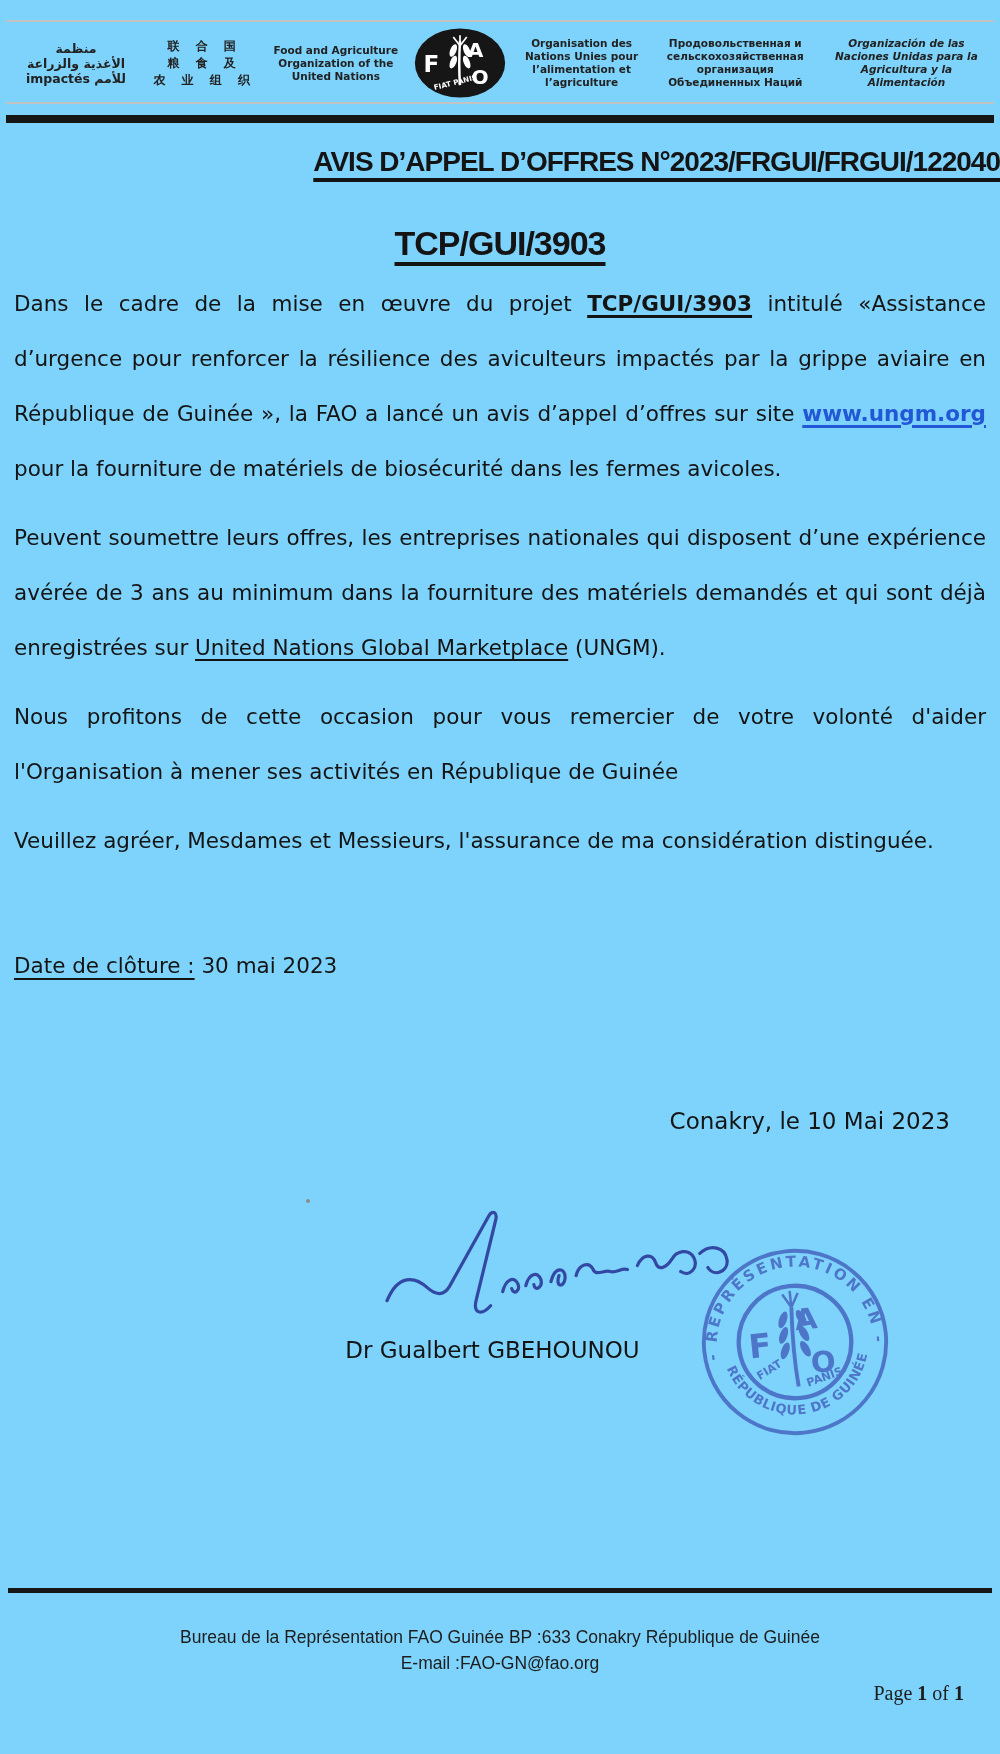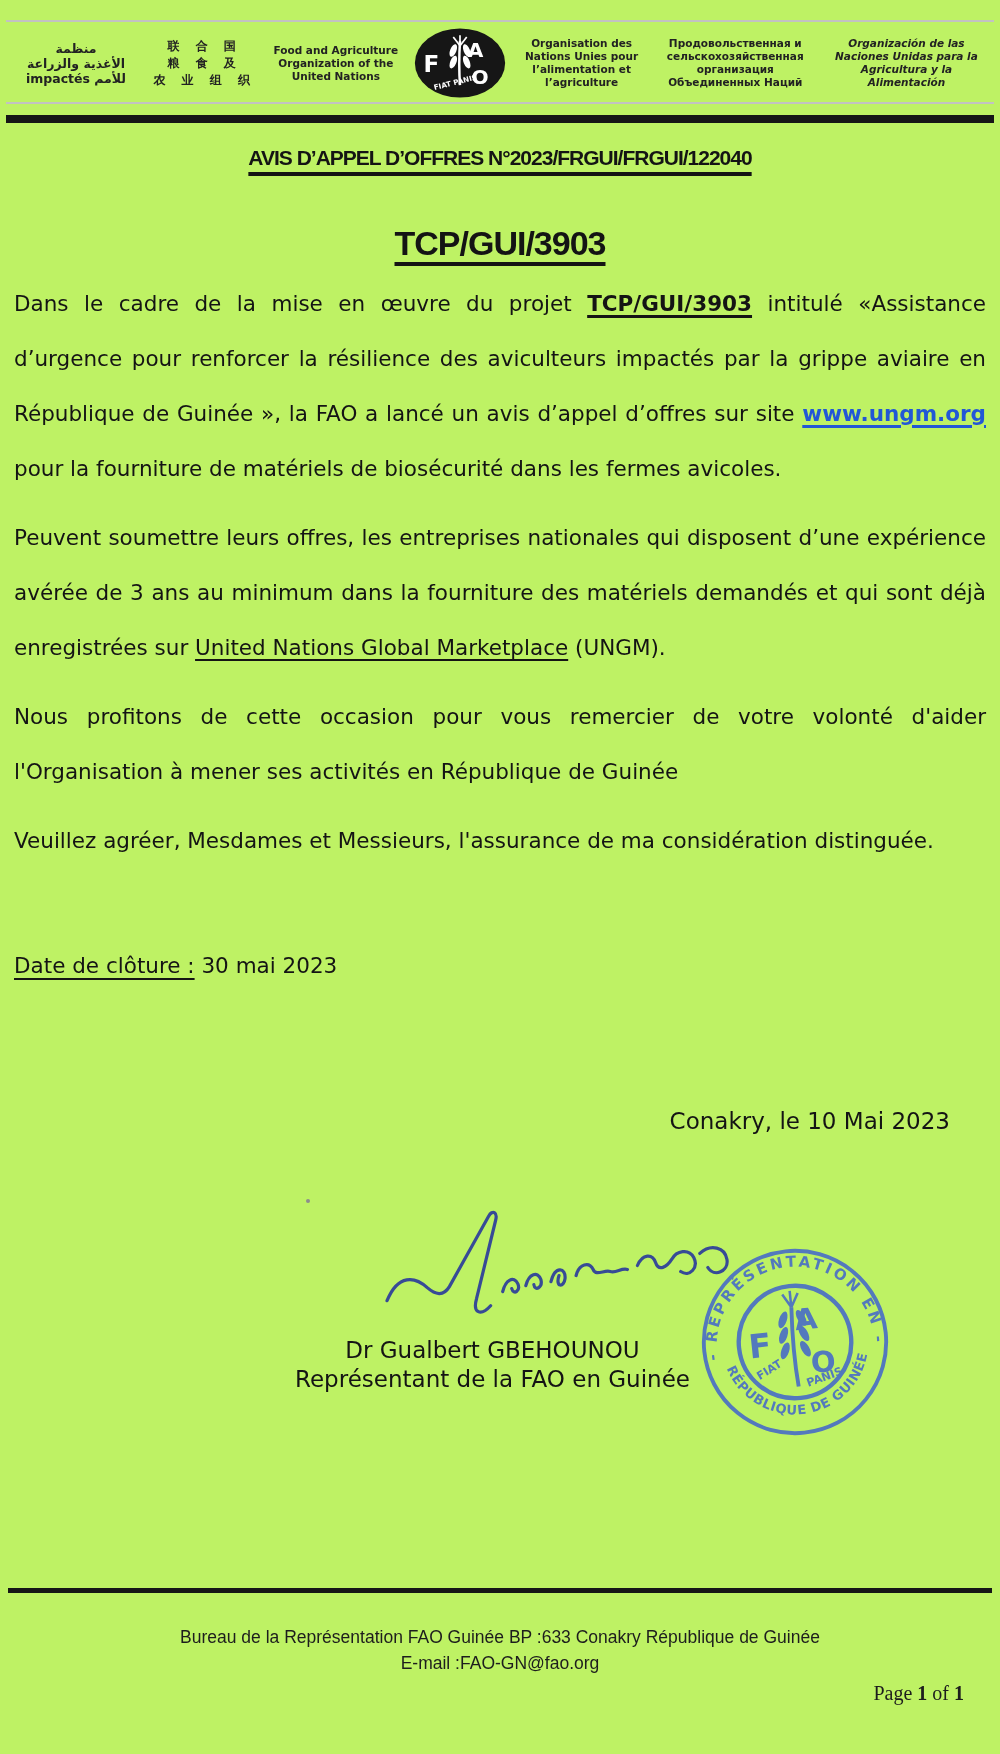--- a/index.html
+++ b/index.html
@@ -1,16 +1,16 @@
 <!DOCTYPE html>
 <html><head>
 <meta charset="utf-8">
 <style>
   html,body{margin:0;padding:0;background:#9a9a9a;}
-  .page{position:relative;width:1000px;height:1754px;margin:0 auto;background:#bef264;
+  .page{position:relative;width:1000px;height:1754px;margin:0 auto;background:#7dd3fc;
         font-family:"DejaVu Sans",sans-serif;color:#161616;overflow:hidden;}
 
   
   .rule{position:absolute;left:6px;right:6px;}
   .rule.gray1{top:20px;height:2px;background:#c2c2c2;}
   .rule.gray2{top:102px;height:2px;background:#c2c2c2;}
   .rule.black{top:115px;height:8px;background:#161616;}
 
   
   .letterhead{position:absolute;top:26px;left:16px;right:16px;height:74px;
@@ -20,21 +20,21 @@
   .hblock.chinese{font-size:12px;line-height:17px;letter-spacing:6px;width:110px;}
   .hblock.english{width:125px;}
   .hblock.french{width:120px;}
   .hblock.russian{width:160px;}
   .hblock.spanish{width:155px;font-style:italic;}
   .hlogo{width:96px;height:74px;}
 
   
   .title1,.title2{position:absolute;left:0;width:100%;text-align:center;
         font-family:"Liberation Sans",sans-serif;font-weight:bold;color:#141414;}
-  .title1{top:146px;font-size:21px;letter-spacing:-1px;}
+  .title1{top:146px;font-size:28px;letter-spacing:-1px;text-align:right;}
   .title2{top:224px;font-size:34px;letter-spacing:-1px;}
   .u{text-decoration:underline;text-decoration-thickness:4px;text-underline-offset:7px;}
 
   
   .docbody{position:absolute;top:276px;left:14px;width:972px;
            font-size:21.5px;line-height:55px;text-align:justify;color:#141414;}
   .docbody p{margin:0 0 14px 0;}
   .code{font-weight:bold;text-decoration:underline;text-decoration-thickness:2.5px;text-underline-offset:4px;}
   .link{color:#2257d6;font-weight:bold;text-decoration:underline;text-decoration-thickness:2.5px;
         text-underline-offset:4px;cursor:pointer;}
@@ -188,21 +188,20 @@
           <text x="114" y="134" font-size="30">O</text>
           <text x="58" y="132" font-size="11.5" transform="rotate(-26 66 130)">FIAT</text>
           <text x="108" y="145" font-size="11.5" transform="rotate(-14 118 143)">PANIS</text>
         </g>
       </g>
     </svg>
   </div>
 
   <div class="signatory">
     <div>Dr Gualbert GBEHOUNOU</div>
-    <div>Représentant de la FAO en Guinée</div>
   </div>
 
   <div class="footrule"></div>
   <div class="footer">
     <div>Bureau de la Représentation FAO Guinée BP :633 Conakry République de Guinée</div>
     <div>E-mail :FAO-GN@fao.org</div>
   </div>
   <div class="pagenum">
     <span>Page </span><b>1</b><span> of </span><b>1</b>
   </div>

